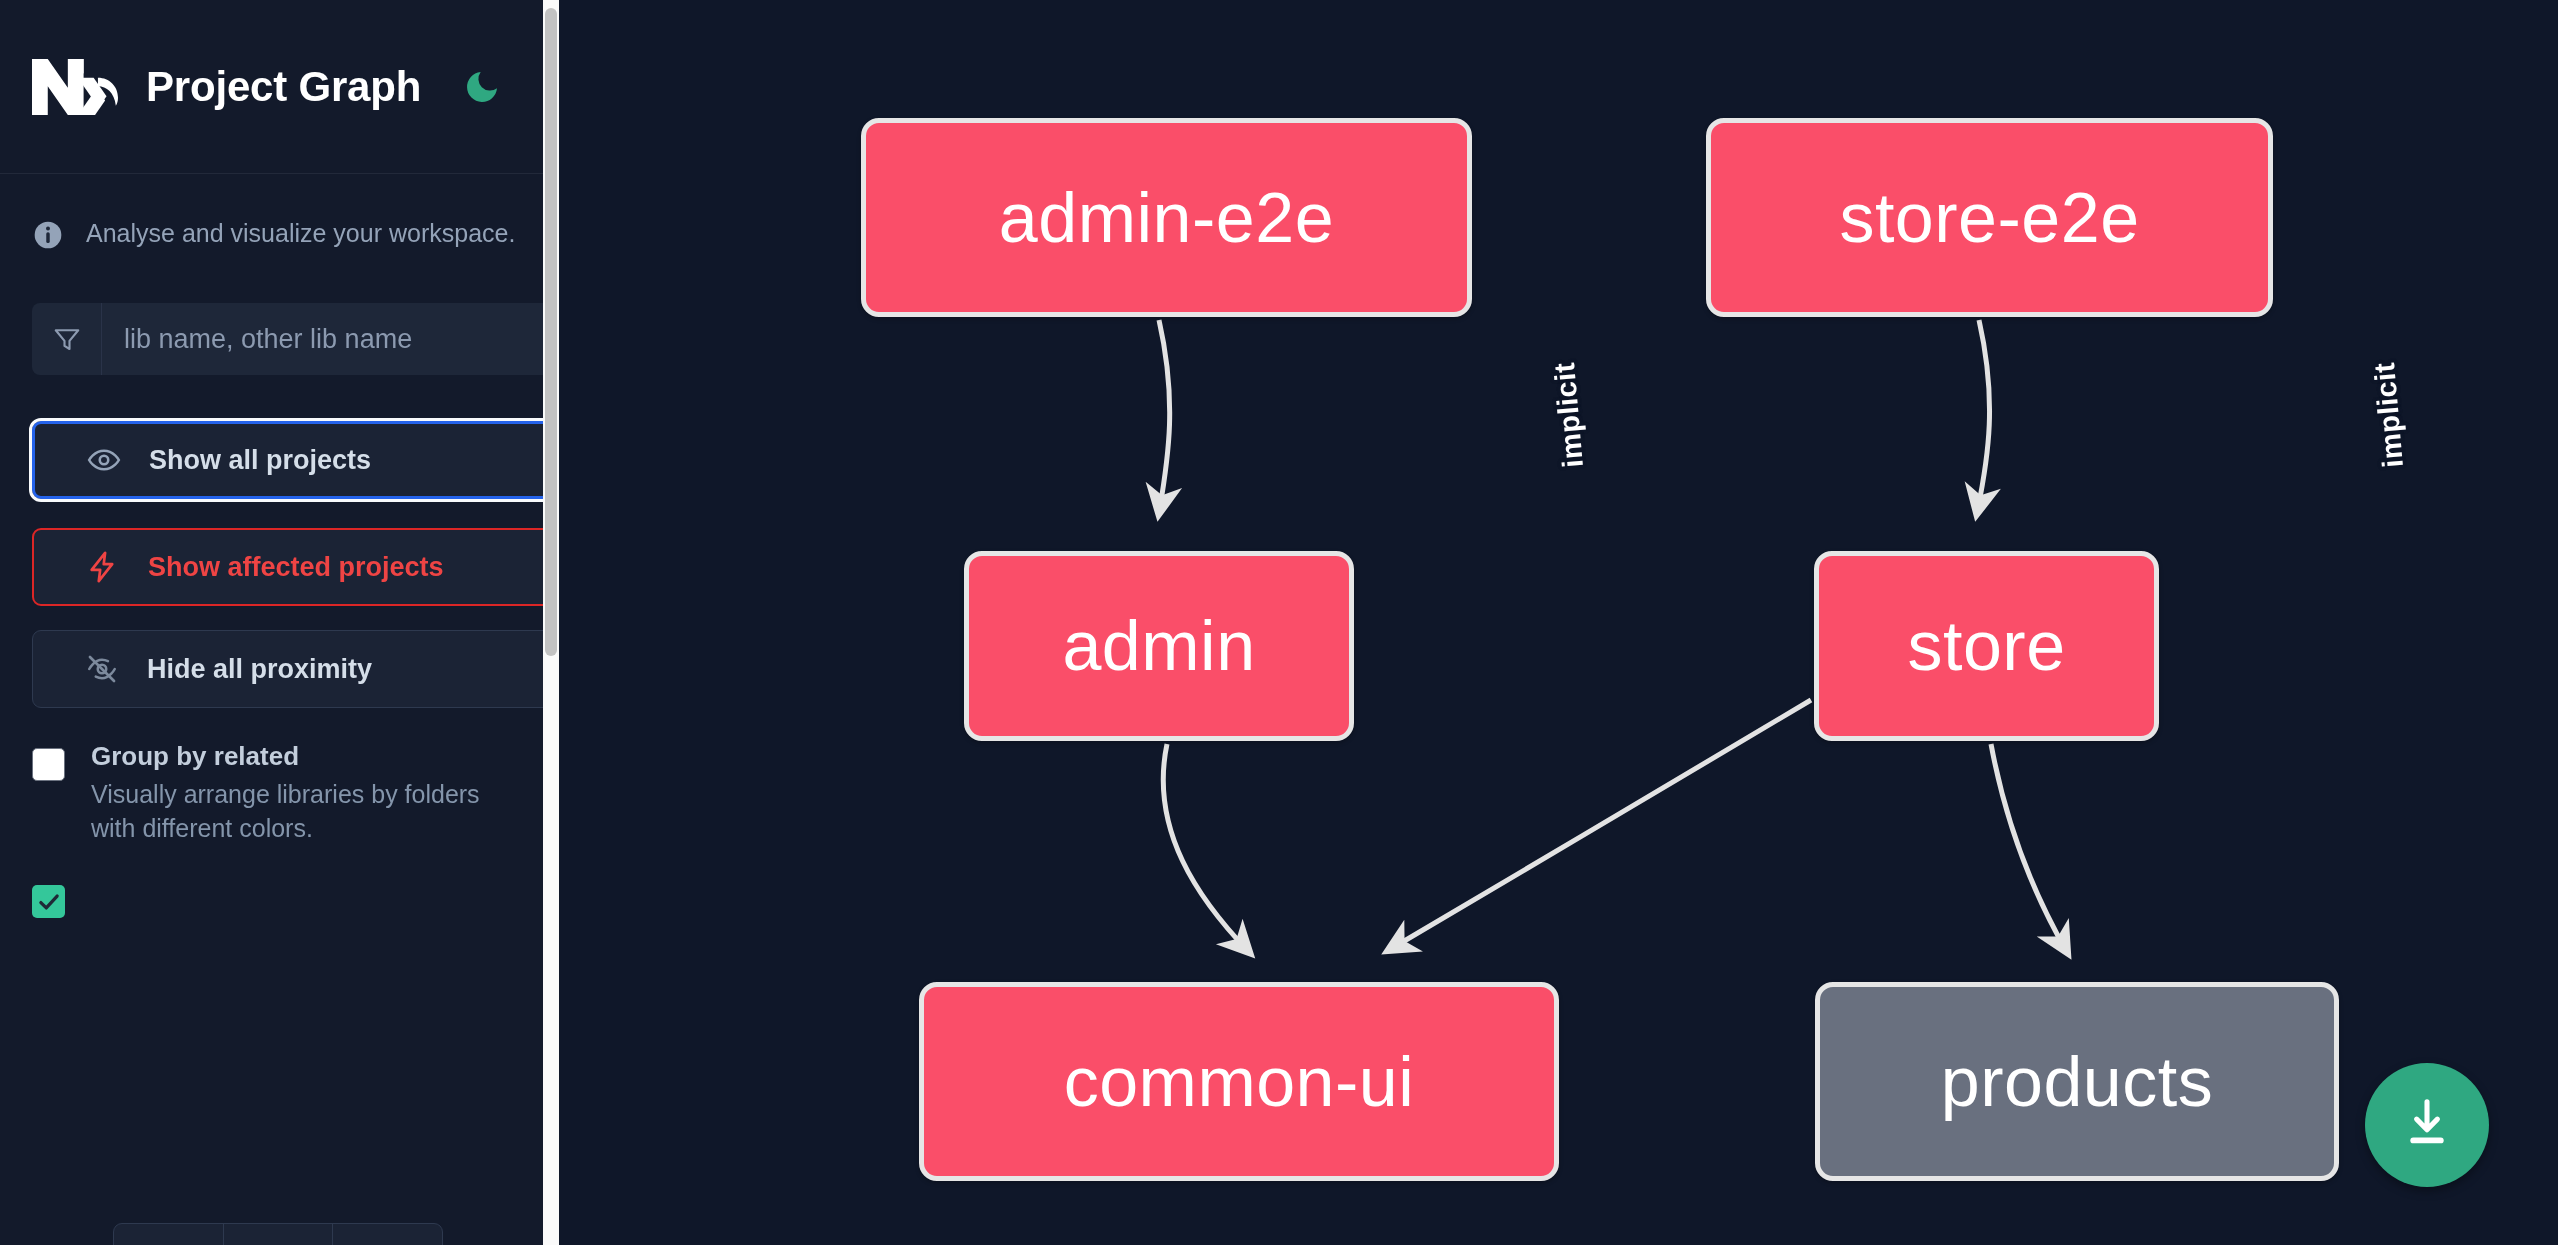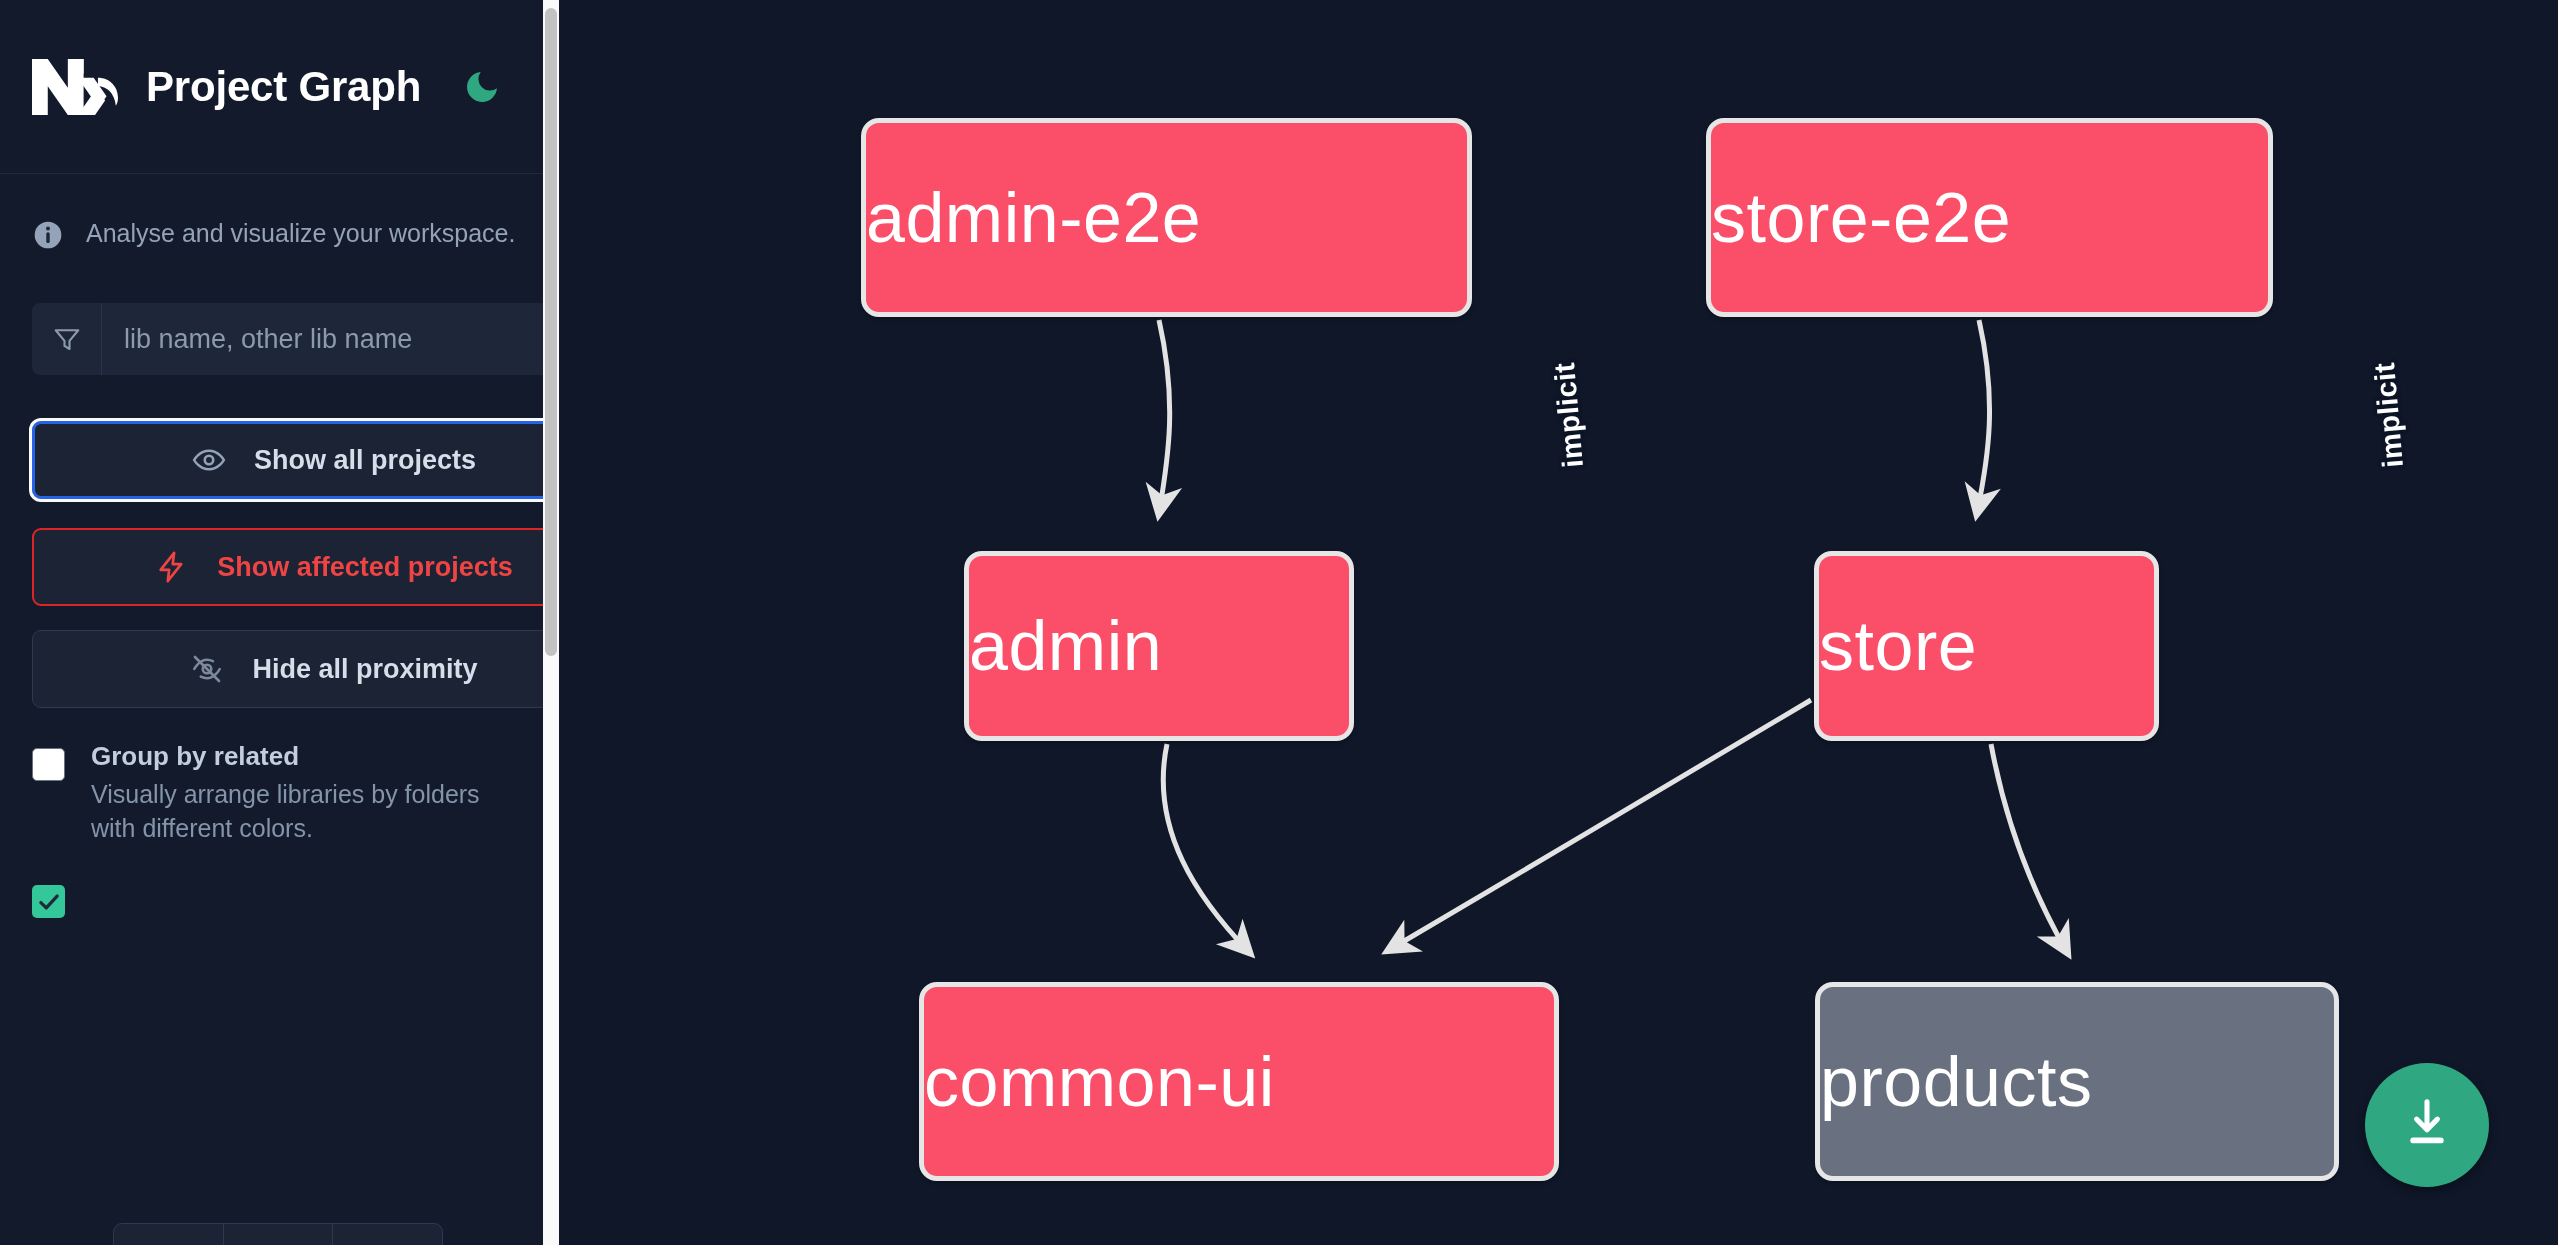--- a/index.html
+++ b/index.html
@@ -129,21 +129,20 @@
   .gbtn {
     height: 78px;
     border-radius: 9px;
     display: flex;
     align-items: center;
     padding-left: 50px;
     background: #1B2335;
     border: 1px solid #2E394F;
     cursor: pointer;
     margin-bottom: 24px;
-    justify-content: center;
   }
   .gbtn .gicon { width: 38px; height: 38px; flex: 0 0 38px; display:flex; align-items:center; justify-content:center; }
   .gbtn .glabel { margin-left: 26px; font-size: 27px; font-weight: 700; }
   .gbtn.primary {
     border: 3px solid #2563EB;
     outline: 3px solid #F8FAFC;
     outline-offset: 0px;
     margin-bottom: 29px;
   }
   .gbtn.primary .glabel { color: #D5DEE9; }
@@ -191,21 +190,21 @@
     overflow: hidden;
   }
   .gsvg { position: absolute; inset: 0; width: 100%; height: 100%; }
 
   .node {
     position: absolute;
     border-radius: 18px;
     border: 5px solid #E6E6E6;
     display: flex;
     align-items: center;
-    justify-content: flex-start;
+    justify-content: center;
     cursor: pointer;
     box-shadow: 0 2px 4px rgba(0,0,0,0.25);
   }
   .node span {
     color: #FFFFFF;
     font-size: 70px;
     font-weight: 400;
     letter-spacing: 0.5px;
     line-height: 1;
     white-space: nowrap;

